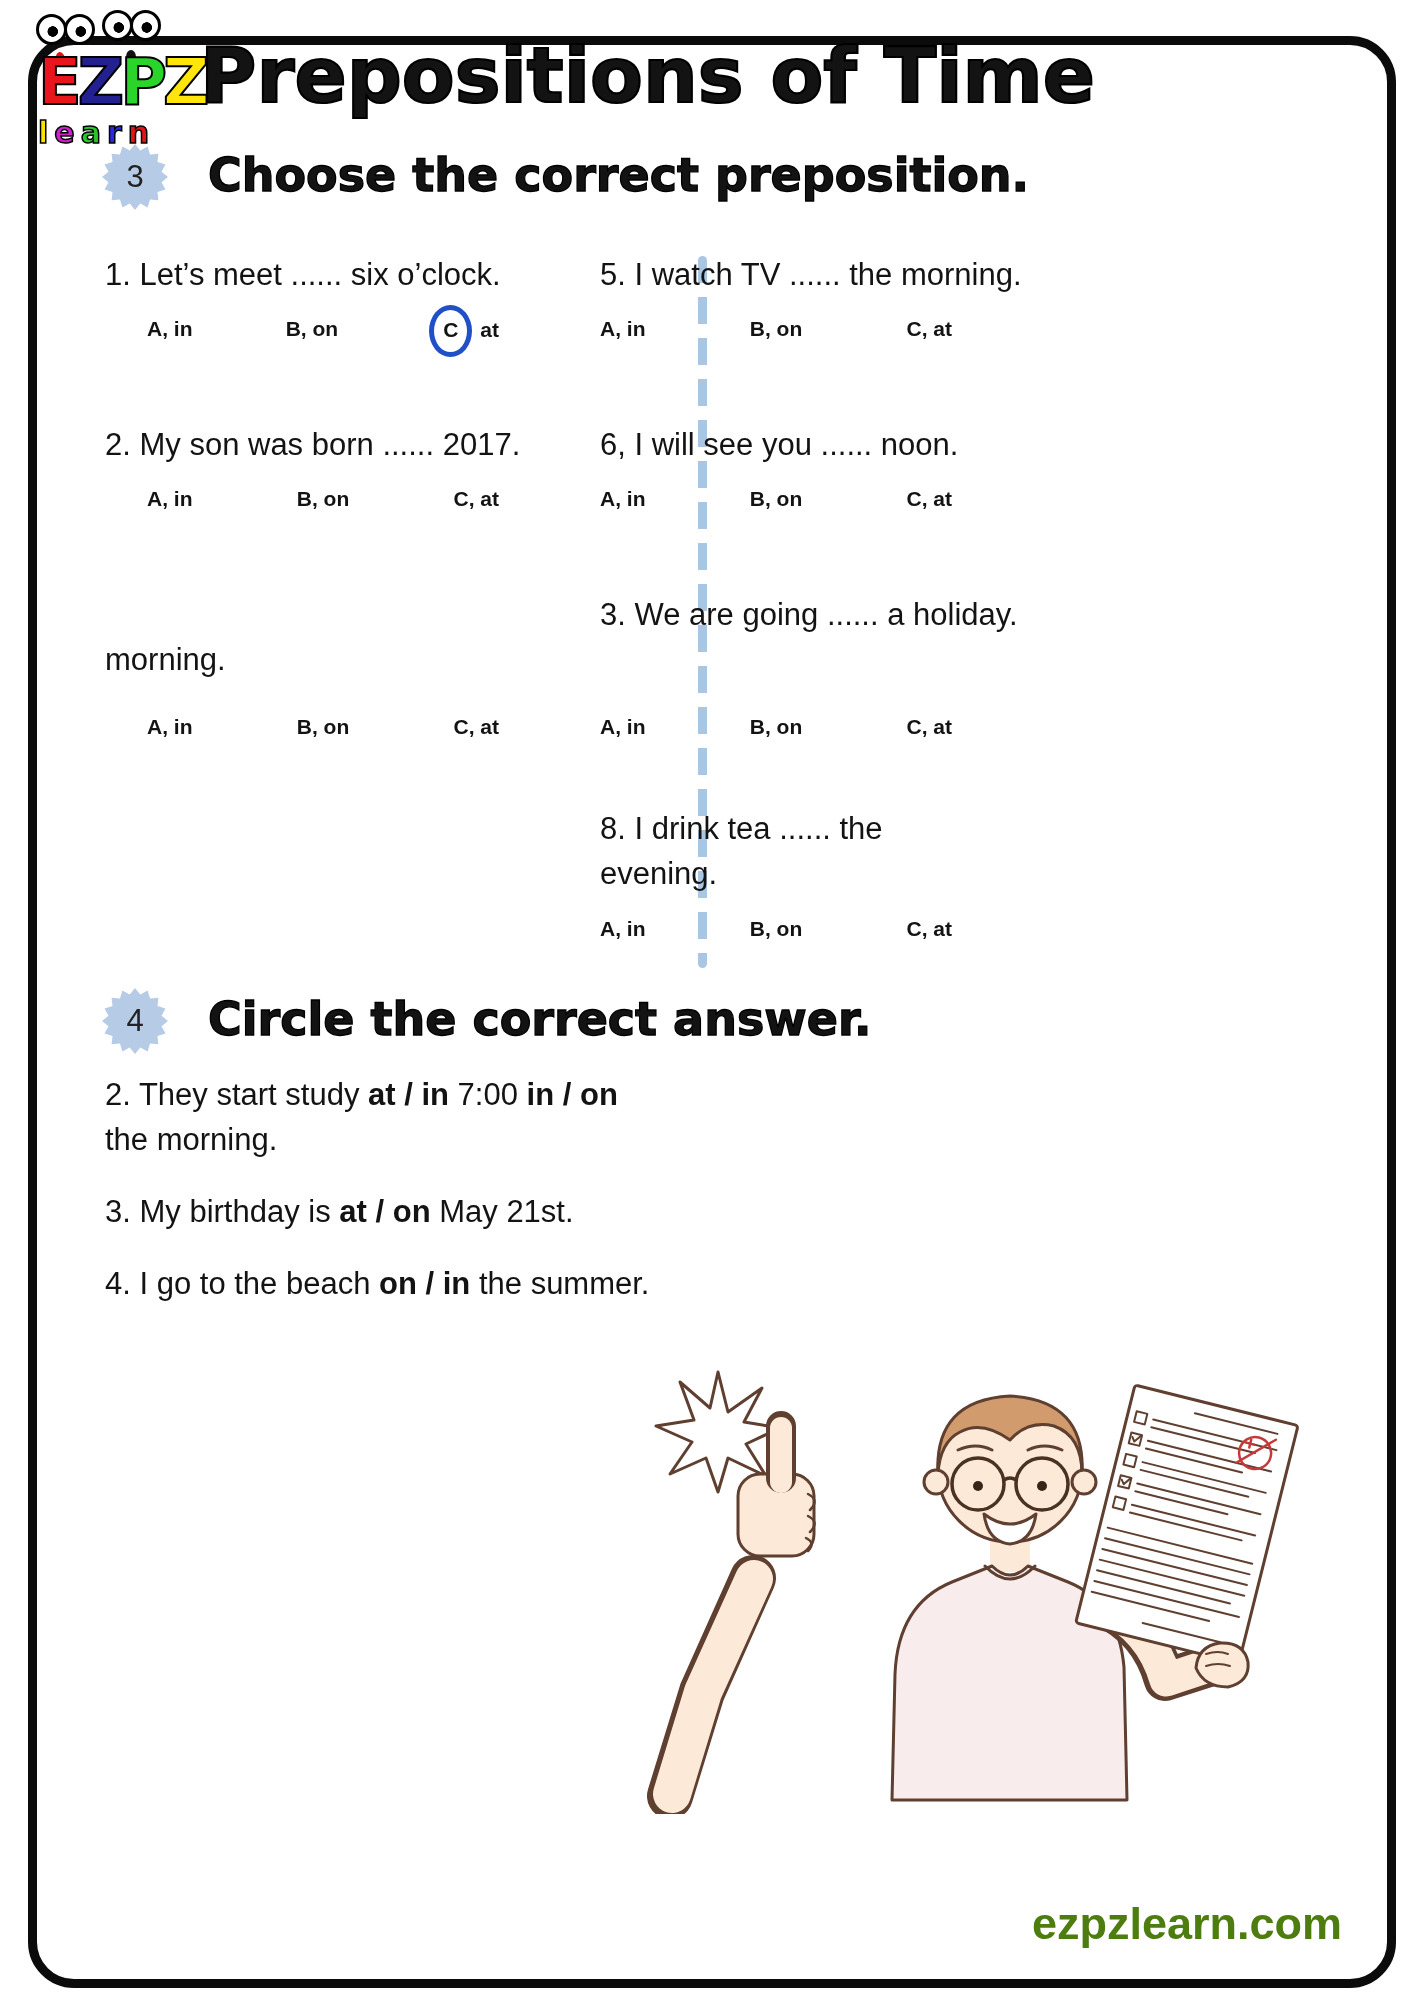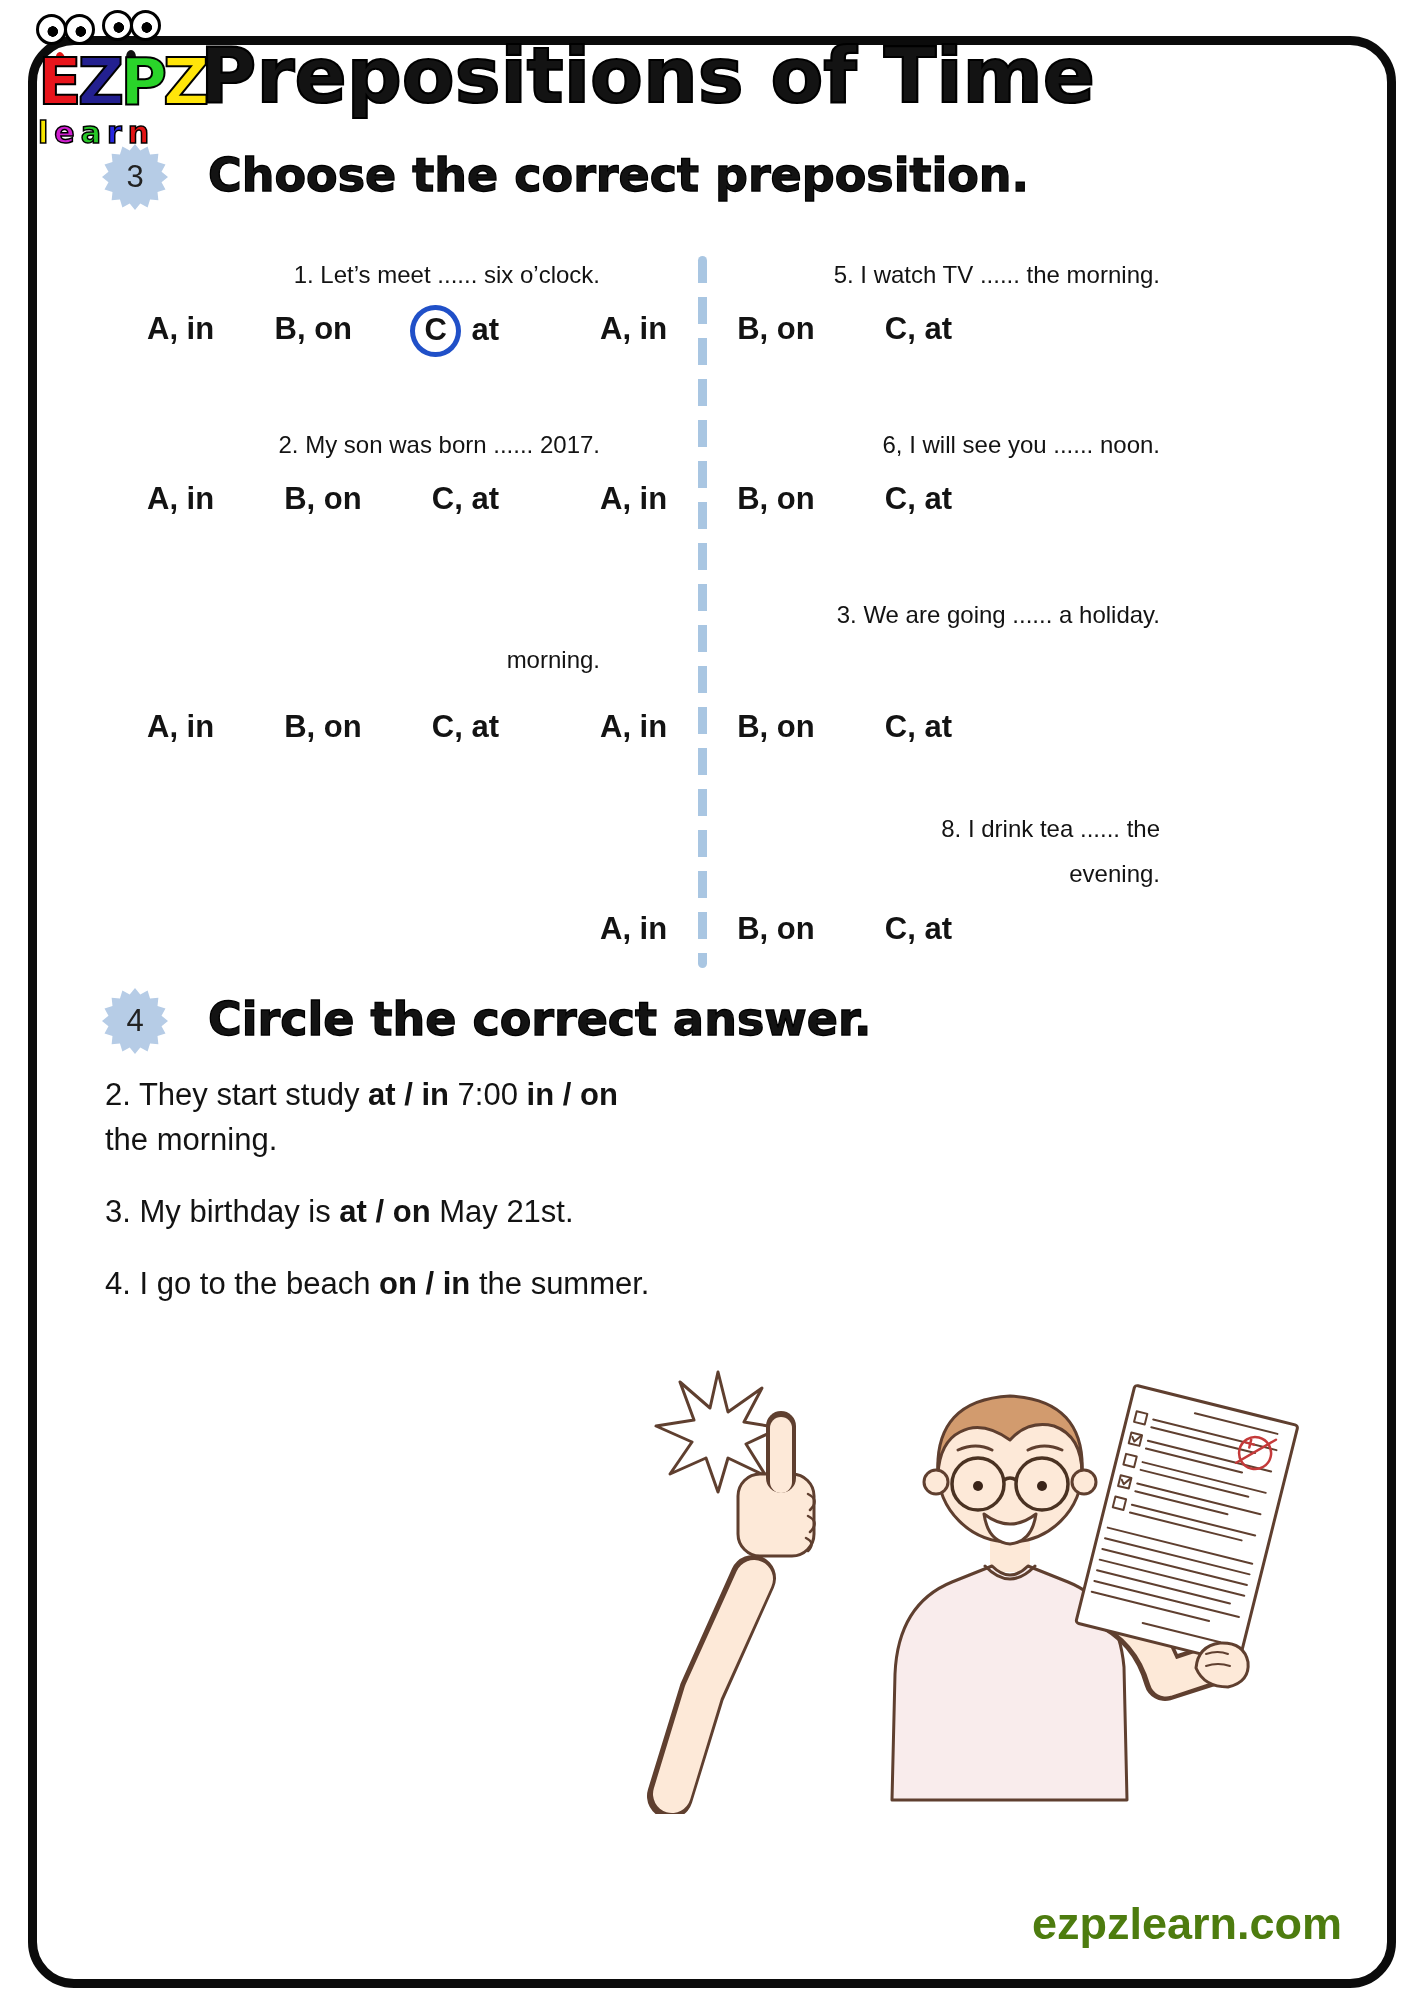--- a/index.html
+++ b/index.html
@@ -42,23 +42,23 @@
   .h4{left:196px;top:994px;}
 
   
   .qgrid{position:absolute;left:105px;top:252px;width:1250px;height:722px;}
   .divider{position:absolute;left:593px;top:4px;width:9px;height:712px;border-radius:5px;
            background:repeating-linear-gradient(to bottom,#a9c6e2 0 27px,transparent 27px 41px);}
   .q{position:absolute;}
   .ql{left:0;width:495px;}
   .qr{left:495px;width:560px;}
   .r1{top:0;}.r2{top:170px;}.r3{top:340px;}.r4{top:554px;}
-  .q-sentence{font-size:24px;line-height:45px;text-align:right;}
+  .q-sentence{font-size:31px;line-height:45px;}
   .q-opts{position:absolute;display:flex;justify-content:space-between;
-          font-weight:bold;font-size:31px;line-height:40px;width:352px;text-align:right;}
+          font-weight:bold;font-size:21px;line-height:40px;width:352px;text-align:right;}
   .ql .q-opts{left:42px;}
   .qr .q-opts{left:0;}
   .r1 .q-opts,.r2 .q-opts{top:57px;}
   .r3 .q-opts{top:115px;}
   .r4 .q-opts{top:103px;}
   .ql.r4 .q-opts{left:2px;width:455px;}
 
   .b{font-weight:bold;}
   .circled{display:inline-block;border:5px solid #2050c8;border-radius:50%;
            padding:0px 9px 2px 9px;margin:-4px 2px -4px -2px;}

